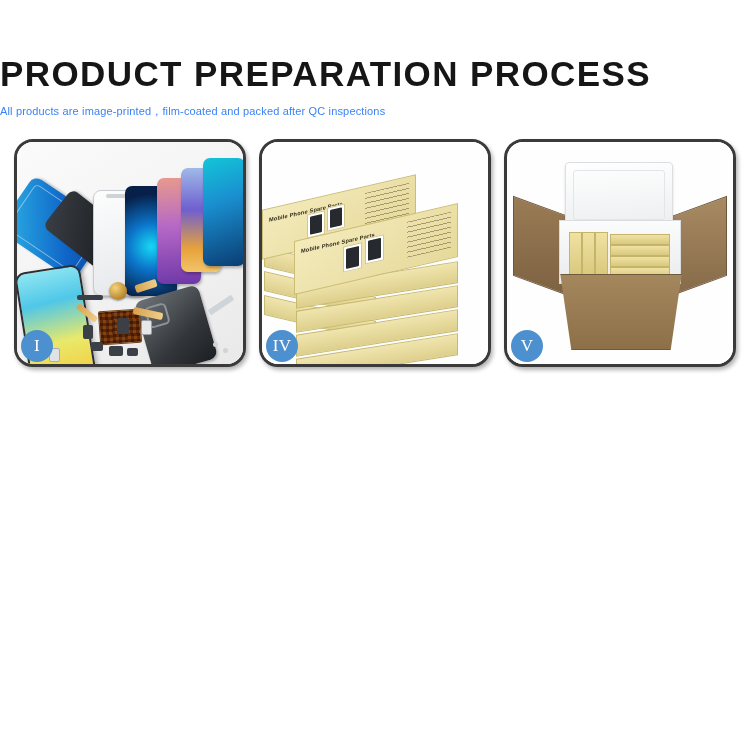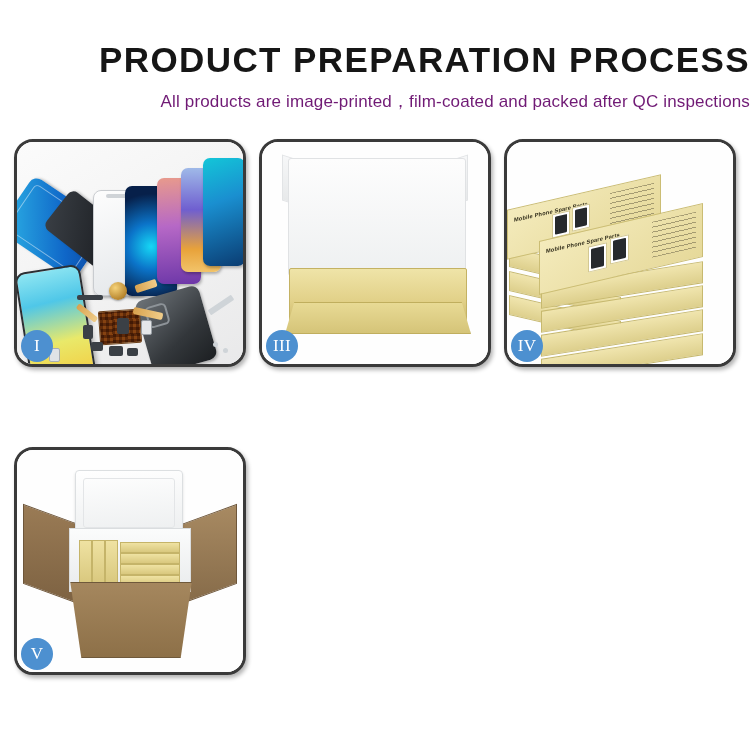--- a/index.html
+++ b/index.html
@@ -6,33 +6,33 @@
   body{
     width:750px;height:750px;
     background:#ffffff;
     font-family:"Liberation Sans",sans-serif;
     overflow:hidden;
     position:relative;
   }
   .page{width:750px;height:750px;position:relative;}
 
   
-  .header{padding-top:42px;text-align:right;}
+  .header{padding-top:56px;text-align:left;}
   .title{
     font-size:35px;
     letter-spacing:1.4px;
     font-weight:700;
     color:#161616;
     line-height:1.05;
     white-space:nowrap;
   }
   .subtitle{
     margin-top:11px;
-    font-size:17px;
-    color:#701a75;
+    font-size:11px;
+    color:#3b82f6;
     letter-spacing:0.15px;
     white-space:nowrap;
   }
 
   
   .grid{
     position:absolute;
     left:14px;top:139px;
     width:722px;
     display:grid;
@@ -321,31 +321,20 @@
         <div class="flex" style="left:58px;top:168px;width:24px;height:6px;transform:rotate(38deg);"></div>
         <div class="scr" style="left:190px;top:160px;width:28px;height:6px;transform:rotate(-34deg);"></div>
         <div class="scr" style="left:196px;top:200px;width:5px;height:5px;border-radius:50%;"></div>
         <div class="scr" style="left:206px;top:206px;width:5px;height:5px;border-radius:50%;"></div>
         <div class="part" style="left:32px;top:206px;width:9px;height:12px;background:#dfe3e6;border:1px solid #a8aeb4;"></div>
       </div>
       <div class="badge">I</div>
     </div>
 
 
-    <div class="panel">
-      <div class="stage p3">
-        <div class="lid3flapL"></div>
-        <div class="lid3flapR"></div>
-        <div class="lid3"></div>
-        <div class="fill3"></div>
-        <div class="tray3"></div>
-        <div class="tray3front"></div>
-      </div>
-      <div class="badge">III</div>
-    </div>
 
     <div class="panel">
       <div class="stage p4">
         <div class="stack">
           <div class="sbox" style="left:4px;top:72px;width:110px;height:18px;transform:skewY(13deg);"></div>
           <div class="sbox" style="left:4px;top:96px;width:110px;height:18px;transform:skewY(13deg);"></div>
           <div class="sbox" style="left:4px;top:120px;width:110px;height:18px;transform:skewY(13deg);"></div>
           <div class="sbox" style="left:4px;top:144px;width:110px;height:18px;transform:skewY(13deg);"></div>
 
           <div class="sbox" style="left:36px;top:110px;width:160px;height:20px;transform:skewY(-9deg);"></div>

